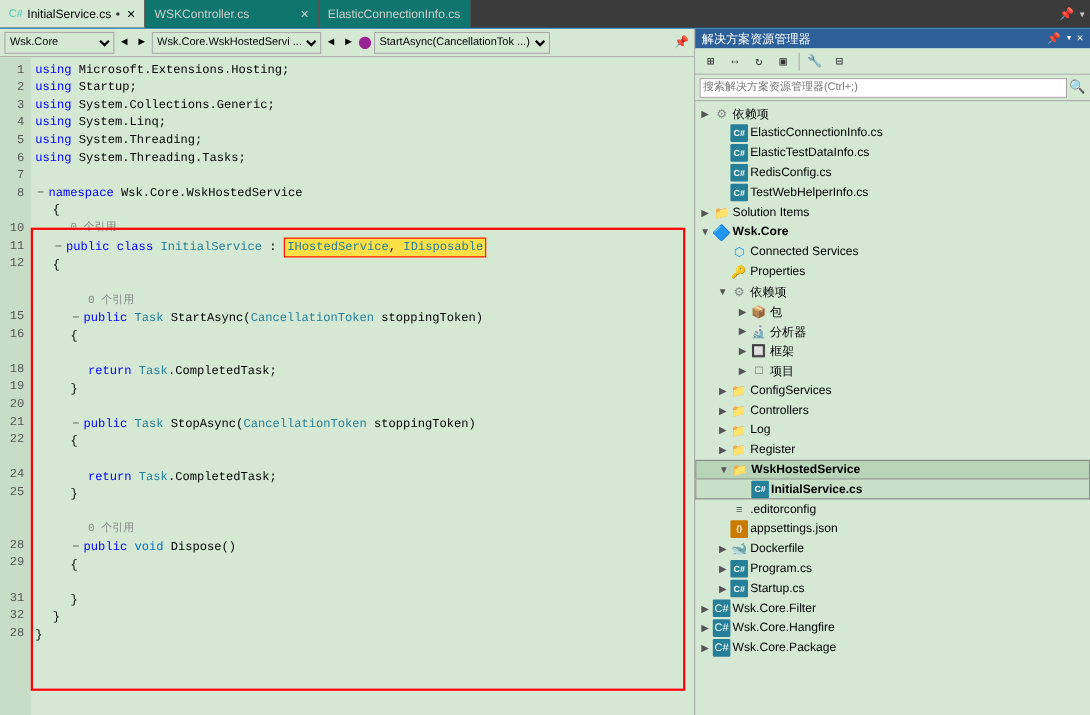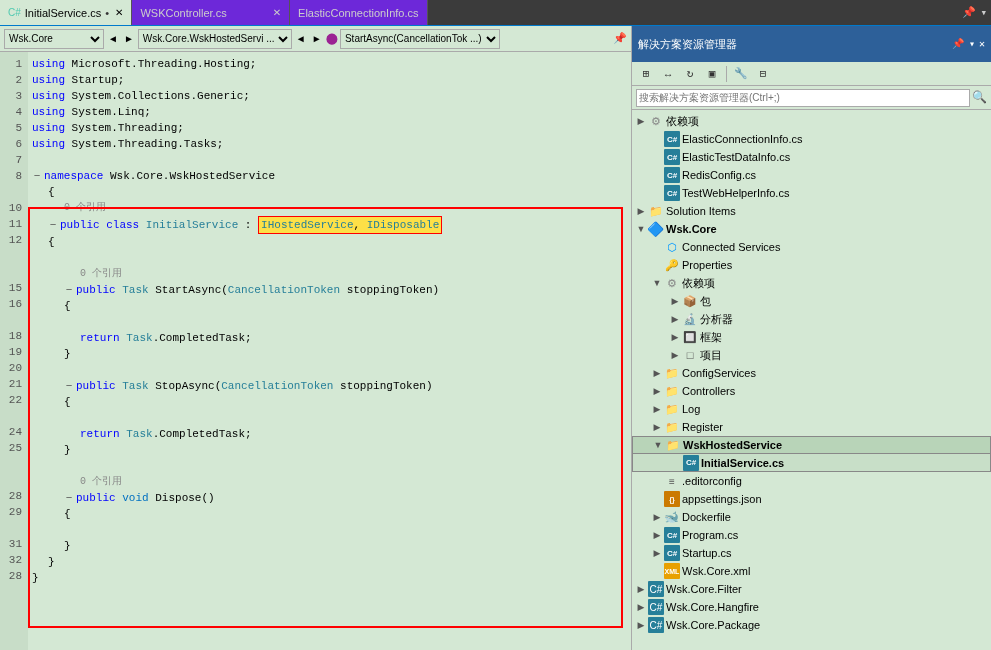--- a/index.html
+++ b/index.html
@@ -2,21 +2,21 @@
 <html><head>
   <meta charset="utf-8">
   <style>
     * { margin: 0; padding: 0; box-sizing: border-box; }
     body { width: 991px; height: 650px; overflow: hidden; font-family: 'Consolas', 'Courier New', monospace; font-size: 12px; background: #d4e8d4; display: flex; flex-direction: column; }
 
     
     .tab-bar { display: flex; align-items: stretch; background: #3b3b3b; height: 26px; border-bottom: 1px solid #007acc; }
     .tab { display: flex; align-items: center; padding: 0 8px; font-size: 11px; font-family: 'Segoe UI', sans-serif; cursor: pointer; border-right: 1px solid #555; gap: 4px; white-space: nowrap; }
     .tab.active { background: #d4e8d4; color: #000; }
-    .tab.inactive { background: #6d28d9; color: #ccc; gap: 44px; }
+    .tab.inactive { background: #0f766e; color: #ccc; gap: 44px; }
     .tab .close-x { font-size: 10px; cursor: pointer; margin-left: 2px; }
     .tab-spacer { flex: 1; background: #3b3b3b; }
     .tab-icons { display: flex; align-items: center; padding: 0 4px; background: #3b3b3b; color: #ccc; font-size: 11px; gap: 4px; }
 
     
     .main { display: flex; flex: 1; overflow: hidden; }
 
     
     .code-panel { display: flex; flex-direction: column; flex: 1; overflow: hidden; }
 
@@ -33,21 +33,21 @@
 
     
     .kw { color: #0000ff; }
     .kw2 { color: #0070c1; }
     .cls { color: #267f99; }
     .iface { color: #267f99; }
     .expand-btn { color: #555; margin-right: 2px; cursor: pointer; display: inline-block; width: 10px; text-align: center; }
 
     
     .solution-panel { width: 360px; display: flex; flex-direction: column; background: #d4e8d4; border-left: 1px solid #aaa; }
-    .solution-title-bar { display: flex; align-items: center; background: #2d6099; height: 36px; padding: 0 6px; }
+    .solution-title-bar { display: flex; align-items: center; background: #2d6099; height: 18px; padding: 0 6px; }
     .solution-title-text { color: white; font-size: 11px; font-family: 'Segoe UI', sans-serif; flex: 1; }
     .solution-title-icons { display: flex; gap: 4px; color: white; font-size: 10px; }
 
     .solution-toolbar { display: flex; align-items: center; background: #d4e8d4; height: 24px; padding: 0 4px; border-bottom: 1px solid #aaa; gap: 2px; }
     .sol-tool-btn { width: 20px; height: 20px; display: flex; align-items: center; justify-content: center; cursor: pointer; font-size: 11px; color: #333; }
 
     .solution-search { display: flex; align-items: center; background: #d4e8d4; height: 24px; padding: 0 4px; border-bottom: 1px solid #aaa; }
     .solution-search input { flex: 1; height: 18px; border: 1px solid #aaa; background: white; font-size: 11px; padding: 0 4px; }
 
     .solution-tree { flex: 1; overflow-y: auto; padding: 2px 0; font-size: 11px; font-family: 'Segoe UI', sans-serif; }
@@ -135,21 +135,21 @@
             <div>&nbsp;</div>
             <div>28</div>
           <div>29</div>
             <div>&nbsp;</div>
             <div>31</div>
             <div>32</div>
           <div>28</div>
         </div>
         <div class="code-content">
 
-          <div class="code-line"><span class="kw">using</span><span> Microsoft.Threading.Hosting;</span></div>
+          <div class="code-line"><span class="kw">using</span><span> Microsoft.Extensions.Hosting;</span></div>
           <div class="code-line"><span class="kw">using</span><span> Startup;</span></div>
           <div class="code-line"><span class="kw">using</span><span> System.Collections.Generic;</span></div>
           <div class="code-line"><span class="kw">using</span><span> System.Linq;</span></div>
           <div class="code-line"><span class="kw">using</span><span> System.Threading;</span></div>
           <div class="code-line"><span class="kw">using</span><span> System.Threading.Tasks;</span></div>
           <div class="code-line">&nbsp;</div>
           <div class="code-line"><span class="expand-btn">−</span><span class="kw">namespace</span><span> Wsk.Core.WskHostedService</span></div>
           <div class="code-line"><span style="margin-left:16px;">{</span></div>
           <div class="code-line"><span style="margin-left:32px;color:#888;font-size:10px;">0 个引用</span></div>
           <div class="code-line" style="position:relative;">
@@ -345,25 +345,20 @@
         <div class="tree-item" style="padding-left:18px;">
           <span class="tree-arrow">▶</span>
           <span class="tree-icon icon-cs">C#</span>
           <span>Program.cs</span>
         </div>
         <div class="tree-item" style="padding-left:18px;">
           <span class="tree-arrow">▶</span>
           <span class="tree-icon icon-cs">C#</span>
           <span>Startup.cs</span>
         </div>
-        <div class="tree-item" style="padding-left:18px;">
-          <span class="tree-arrow"></span>
-          <span class="tree-icon" style="background:#e8a000;color:white;font-size:7px;font-weight:bold;border-radius:1px;width:16px;text-align:center;">XML</span>
-          <span>Wsk.Core.xml</span>
-        </div>
 
         <div class="tree-item" style="padding-left:2px;">
           <span class="tree-arrow">▶</span>
           <span class="tree-icon" style="font-size:10px;background:#267f99;color:white;border-radius:1px;">C#</span>
           <span>Wsk.Core.Filter</span>
         </div>
         <div class="tree-item" style="padding-left:2px;">
           <span class="tree-arrow">▶</span>
           <span class="tree-icon" style="font-size:10px;background:#267f99;color:white;border-radius:1px;">C#</span>
           <span>Wsk.Core.Hangfire</span>

